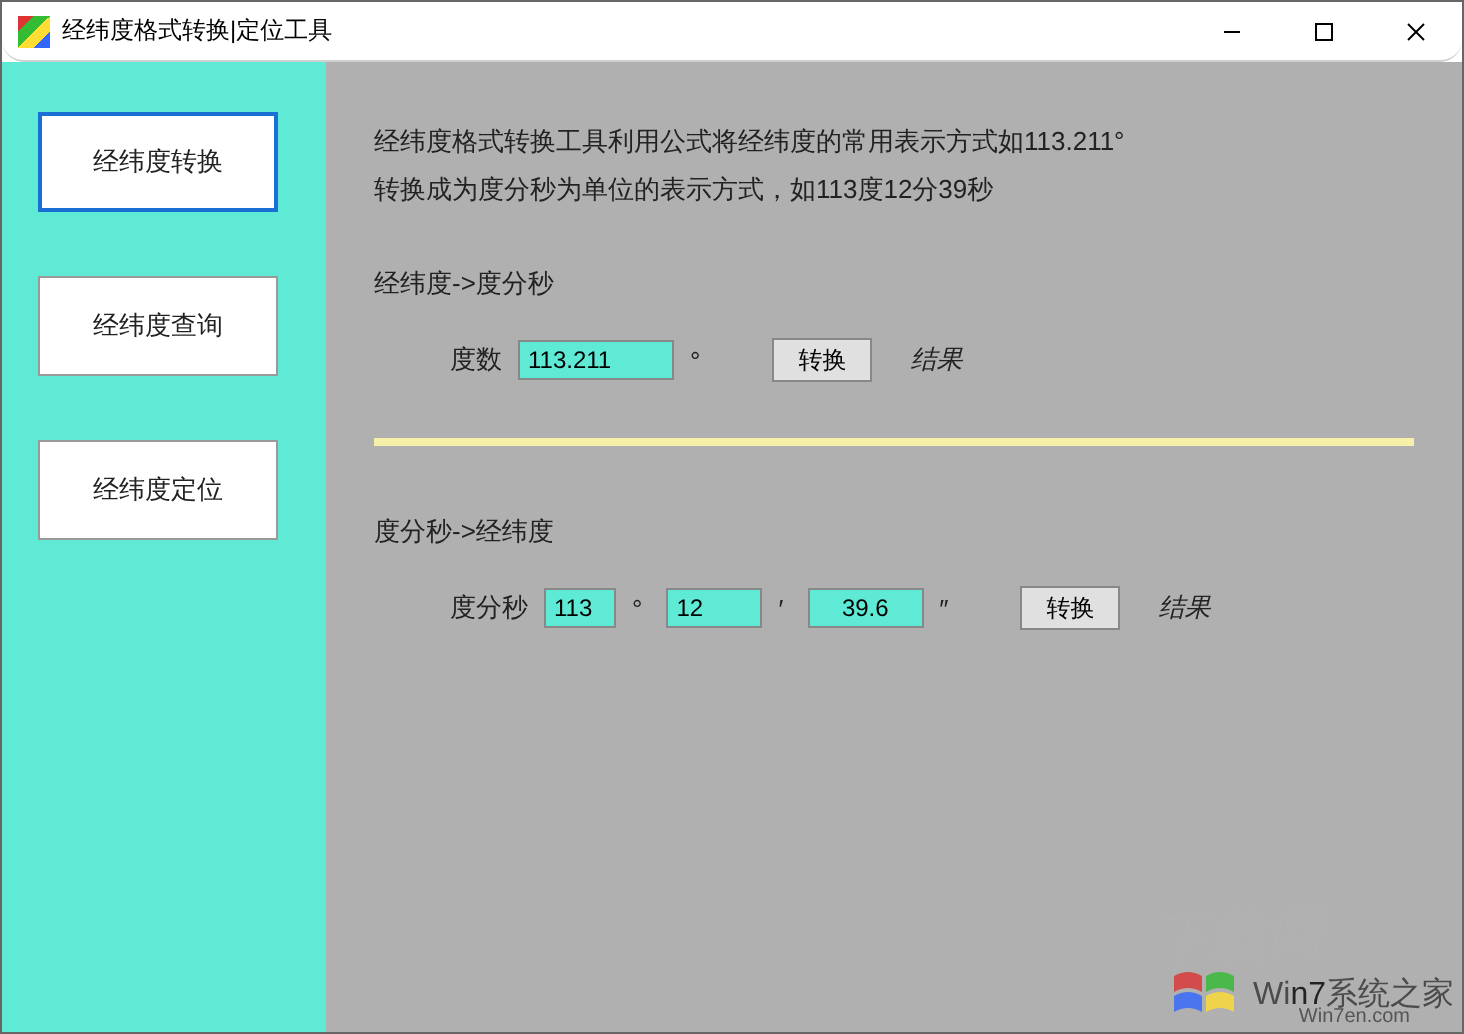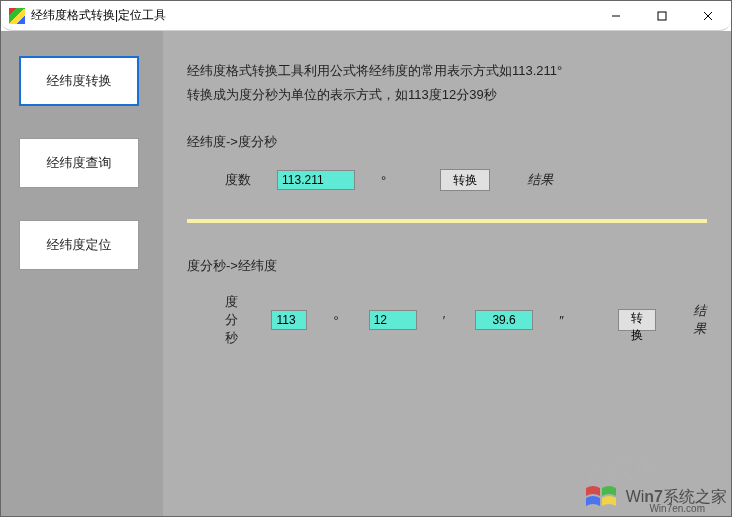--- a/index.html
+++ b/index.html
@@ -36,21 +36,21 @@
     font-size: 12px; color: #000;
   }
   .win-btn.close { font-size: 14px; }
 
   .client {
     display: flex;
     height: calc(100% - 30px);
   }
   .sidebar {
     width: 187px;
-    background: #a3a3a3;
+    background: #5eead4;
     padding-top: 25px;
     display: flex;
     flex-direction: column;
     gap: 32px;
   }
   .side-btn {
     background: #fff;
     border: 1px solid #9a9a9a;
     width: 120px;
     height: 50px;
@@ -72,21 +72,21 @@
     padding: 28px 24px 0 24px;
     position: relative;
     color: #222;
     font-size: 13px;
   }
   .desc-line { line-height: 24px; }
   .section-title { margin-top: 26px; margin-bottom: 18px; }
   .row {
     display: flex;
     align-items: center;
-    gap: 24px;
+    gap: 6px;
     margin-left: 38px;
   }
   .row2 { margin-left: 38px; }
   .lbl { margin-right: 2px; }
   .txt {
     background: #5eead4;
     border: 1px solid #888;
     height: 20px;
     padding: 1px 4px;
     font-size: 12px;
@@ -120,21 +120,21 @@
     bottom: 4px;
     opacity: 0.8;
     display: flex;
     align-items: center;
     pointer-events: none;
   }
   .wm-flag {
     width: 36px; height: 30px;
   }
   .wm-text { margin-left: 6px; font-size: 16px; color: #333; }
-  .wm-text .r { color: #404040; font-weight: bold; }
+  .wm-text .r { color: #000000; font-weight: normal; }
   .wm-sub {
     position: absolute;
     right: 26px; bottom: 2px;
     font-size: 10px; color: #555;
   }
   .wm-bg {
     position: absolute;
     right: 70px; bottom: 28px;
     font-size: 28px; color: rgba(180,180,180,0.35);
     font-style: italic;

